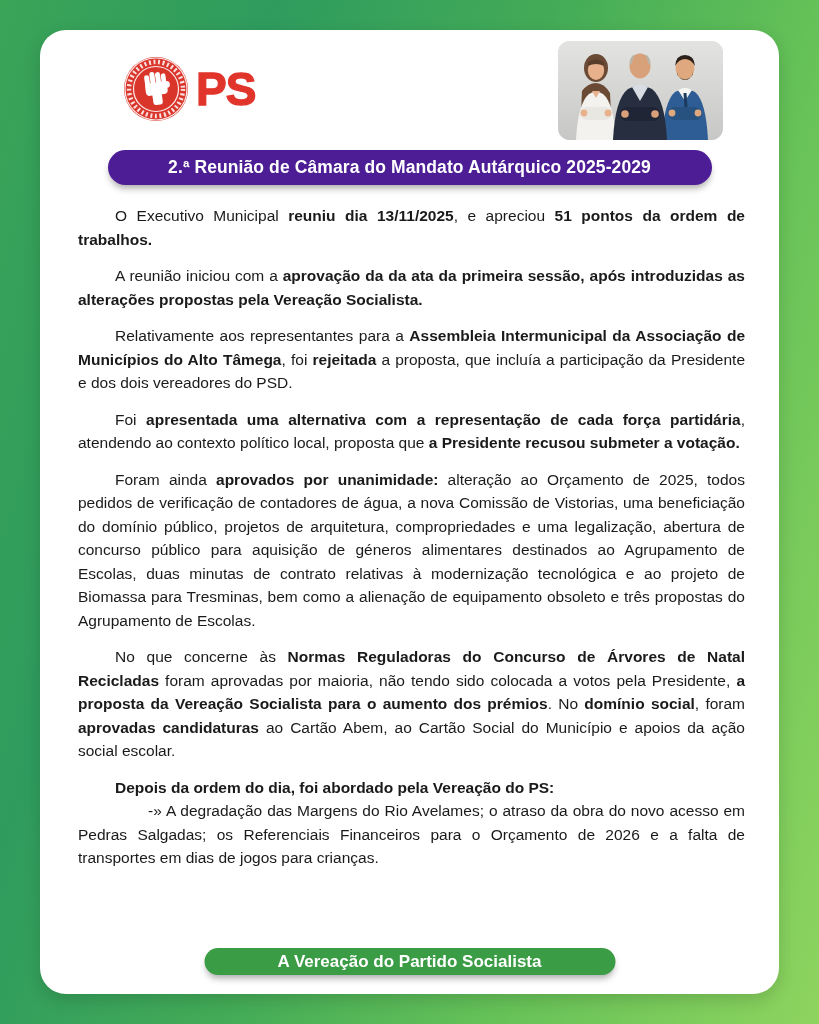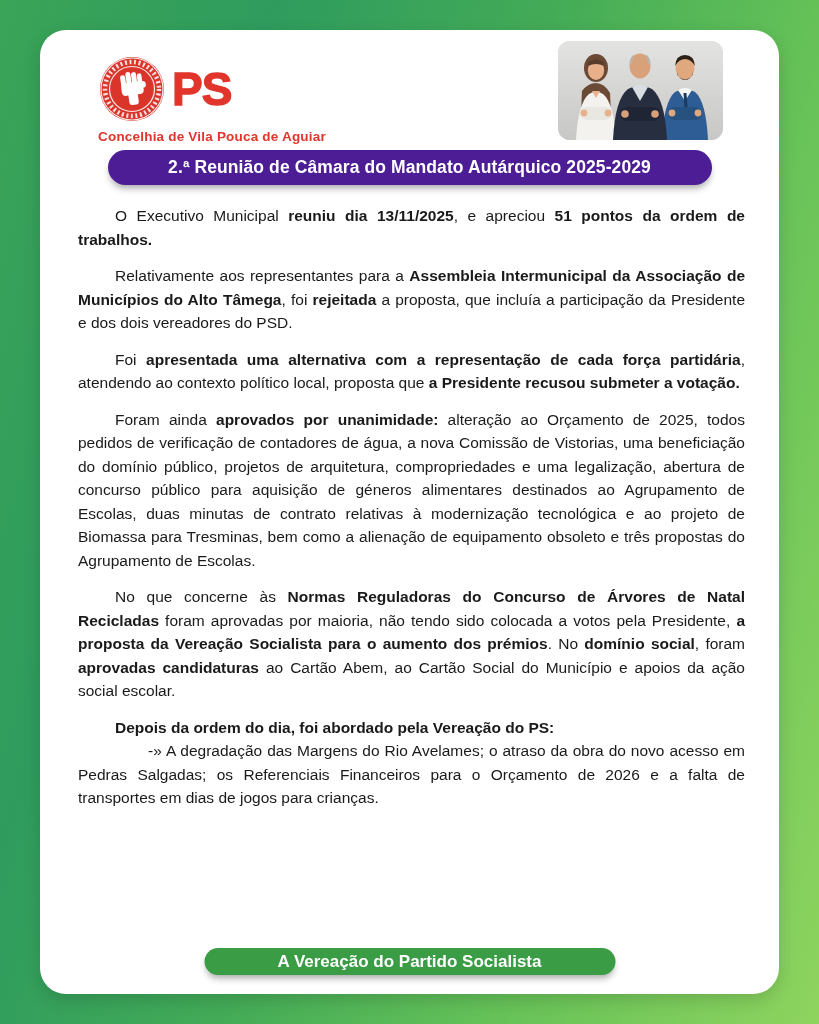--- a/index.html
+++ b/index.html
@@ -17,21 +17,21 @@
     position: absolute;
     left: 40px; top: 30px; right: 40px; bottom: 30px;
     background: #ffffff;
     border-radius: 26px;
     box-shadow: 0 6px 18px rgba(0,0,0,0.15);
   }
 
   
   .header { position: relative; height: 120px; }
 
-  .brand { position: absolute; left: 58px; top: 25px; }
+  .brand { position: absolute; left: 82px; top: 25px; }
   .brand-row { display: flex; align-items: center; gap: 6px; }
   .emblem { width: 68px; height: 68px; display: block; }
   .ps-text {
     font-size: 46px; font-weight: 700; color: #e1352c;
     letter-spacing: -1px; line-height: 1;
     -webkit-text-stroke: 1.3px #e1352c;
   }
   .org-line {
     margin-top: 6px;
     font-size: 13.5px; font-weight: 700; color: #e1352c;
@@ -95,21 +95,20 @@
               <rect x="29.4" y="16.5" width="5" height="15" rx="2.4"></rect>
               <rect x="35" y="17.5" width="5" height="14" rx="2.4"></rect>
               <rect x="40.6" y="19.5" width="4.6" height="12" rx="2.2"></rect>
               <rect x="23.5" y="27.5" width="22" height="12.5" rx="4"></rect>
               <rect x="29.5" y="37" width="9.5" height="13" rx="3"></rect>
               <circle cx="45" cy="31" r="3.4"></circle>
             </g>
           </svg>
           <span class="ps-text" style="color: rgb(225, 53, 44);">PS</span>
         </div>
-        <div class="org-line" style="color: rgb(225, 53, 44);">Concelhia de Vila Pouca de Aguiar</div>
       </div>
 
       <div class="photo">
         <svg viewBox="0 0 165 99" width="165" height="99" xmlns="http://www.w3.org/2000/svg">
           <defs>
             <linearGradient id="pbg" x1="0" y1="0" x2="0" y2="1">
               <stop offset="0" stop-color="#e3e3e1"></stop>
               <stop offset="1" stop-color="#c7c7c5"></stop>
             </linearGradient>
           </defs>
@@ -153,20 +152,21 @@
         </svg>
       </div>
     </div>
 
     <div class="banner title-banner" style="background: #4c1d95;">
       <span>2.ª Reunião de Câmara do Mandato Autárquico 2025-2029</span>
     </div>
 
     <div class="body-text">
         <p class="para"><span>O Executivo Municipal </span><span class="bold">reuniu dia 13/11/2025</span><span>, e apreciou </span><span class="bold">51 pontos da ordem de trabalhos.</span></p>
+        <p class="para"><span>A reunião iniciou com a </span><span class="bold">aprovação da da ata da primeira sessão, após introduzidas as alterações propostas pela Vereação Socialista.</span></p>
         <p class="para"><span>Relativamente aos representantes para a </span><span class="bold">Assembleia Intermunicipal da Associação de Municípios do Alto Tâmega</span><span>, foi </span><span class="bold">rejeitada</span><span> a proposta, que incluía a participação da Presidente e dos dois vereadores do PSD.</span></p>
         <p class="para"><span>Foi </span><span class="bold">apresentada uma alternativa com a representação de cada força partidária</span><span>, atendendo ao contexto político local, proposta que </span><span class="bold">a Presidente recusou submeter a votação.</span></p>
         <p class="para"><span>Foram ainda </span><span class="bold">aprovados por unanimidade:</span><span> alteração ao Orçamento de 2025, todos pedidos de verificação de contadores de água, a nova Comissão de Vistorias, uma beneficiação do domínio público, projetos de arquitetura, compropriedades e uma legalização, abertura de concurso público para aquisição de géneros alimentares destinados ao Agrupamento de Escolas, duas minutas de contrato relativas à modernização tecnológica e ao projeto de Biomassa para Tresminas, bem como a alienação de equipamento obsoleto e três propostas do Agrupamento de Escolas.</span></p>
         <p class="para"><span>No que concerne às </span><span class="bold">Normas Reguladoras do Concurso de Árvores de Natal Recicladas</span><span> foram aprovadas por maioria, não tendo sido colocada a votos pela Presidente, </span><span class="bold">a proposta da Vereação Socialista para o aumento dos prémios</span><span>. No </span><span class="bold">domínio social</span><span>, foram </span><span class="bold">aprovadas candidaturas</span><span> ao Cartão Abem, ao Cartão Social do Município e apoios da ação social escolar.</span></p>
         <p class="para heading"><span class="bold">Depois da ordem do dia, foi abordado pela Vereação do PS:</span></p>
         <p class="para list"><span>-» A degradação das Margens do Rio Avelames; o atraso da obra do novo acesso em Pedras Salgadas; os Referenciais Financeiros para o Orçamento de 2026 e a falta de transportes em dias de jogos para crianças.</span></p>
       </div>
 
     <div class="banner footer-banner" style="background: rgb(59, 156, 70);">
       <span>A Vereação do Partido Socialista</span>

